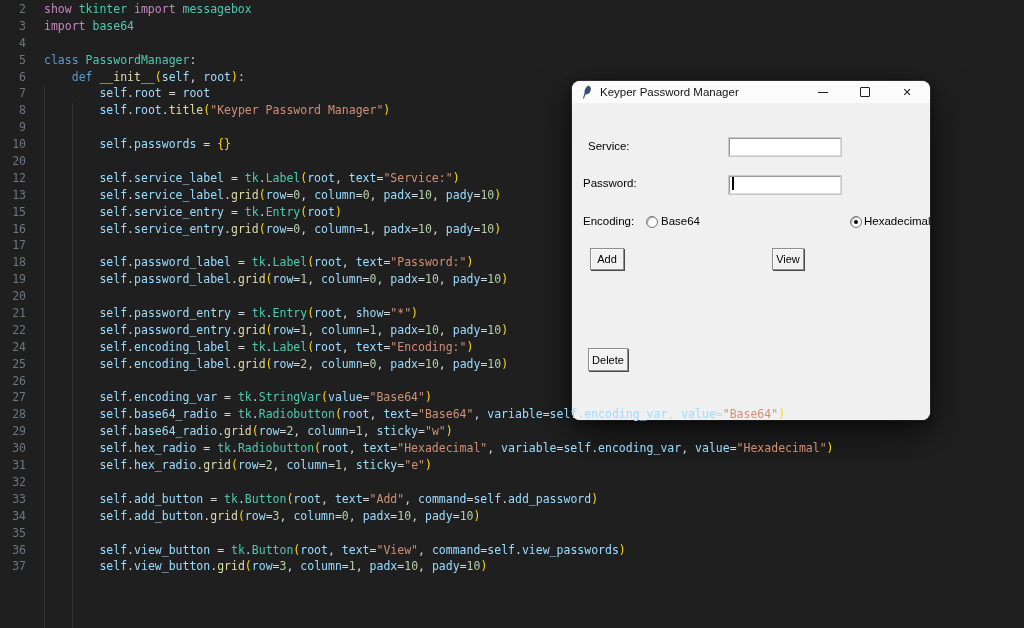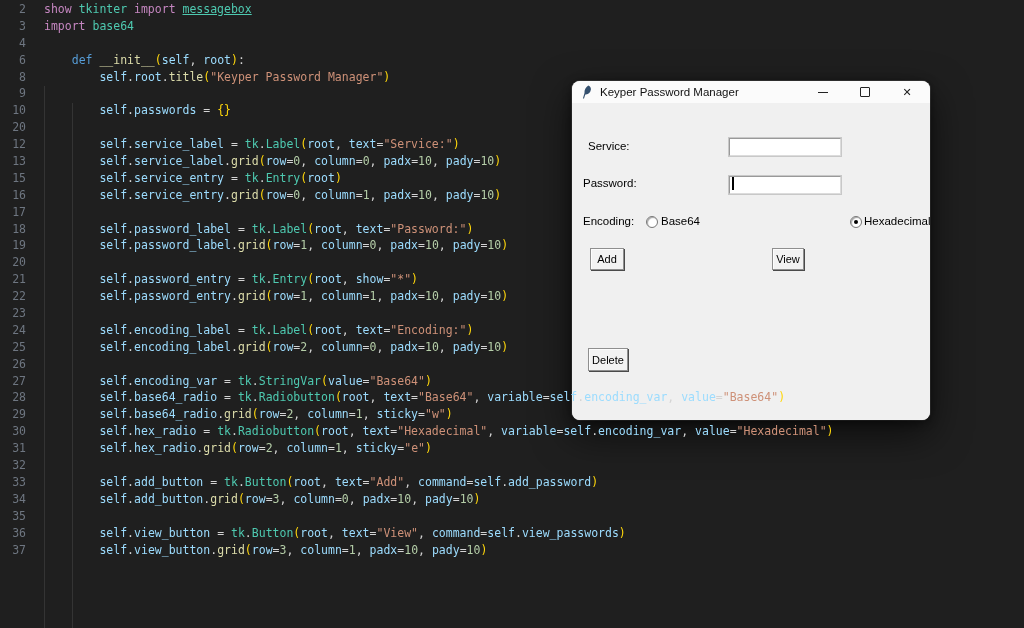--- a/index.html
+++ b/index.html
@@ -72,39 +72,40 @@
 </style>
 </head>
 <body>
 
 <div class="screen">
 
   <div class="editor">
     <div class="guide g1"></div>
     <div class="guide g2"></div>
     <div id="code-lines">
-        <div class="cl"><span class="ln">2</span><span class="ct"><span style="color: rgb(197, 134, 192);">show </span><span style="color: rgb(78, 201, 176);">tkinter</span><span style="color: rgb(197, 134, 192);"> import </span><span style="color: rgb(78, 201, 176); text-decoration: underline;">messagebox</span></span></div>
+        <div class="cl"><span class="ln">2</span><span class="ct"><span style="color: rgb(197, 134, 192);">show </span><span style="color: rgb(78, 201, 176);">tkinter</span><span style="color: rgb(197, 134, 192);"> import </span><span style="color: rgb(78, 201, 176);">messagebox</span></span></div>
         <div class="cl"><span class="ln">3</span><span class="ct"><span style="color: rgb(197, 134, 192);">import </span><span style="color: rgb(78, 201, 176);">base64</span></span></div>
         <div class="cl"><span class="ln">4</span><span class="ct"></span></div>
+        <div class="cl"><span class="ln">5</span><span class="ct"><span style="color: rgb(86, 156, 214);">class </span><span style="color: rgb(78, 201, 176);">PasswordManager</span><span style="color: rgb(212, 212, 212);">:</span></span></div>
         <div class="cl"><span class="ln">6</span><span class="ct"><span style="color: rgb(212, 212, 212);">    </span><span style="color: rgb(86, 156, 214);">def </span><span style="color: rgb(220, 220, 170);">__init__</span><span style="color: rgb(255, 215, 11);">(</span><span style="color: rgb(156, 220, 254);">self</span><span style="color: rgb(212, 212, 212);">, </span><span style="color: rgb(156, 220, 254);">root</span><span style="color: rgb(255, 215, 11);">)</span><span style="color: rgb(212, 212, 212);">:</span></span></div>
+        <div class="cl"><span class="ln">7</span><span class="ct"><span style="color: rgb(212, 212, 212);">        </span><span style="color: rgb(156, 220, 254);">self</span><span style="color: rgb(212, 212, 212);">.</span><span style="color: rgb(156, 220, 254);">root</span><span style="color: rgb(212, 212, 212);"> = </span><span style="color: rgb(156, 220, 254);">root</span></span></div>
         <div class="cl"><span class="ln">8</span><span class="ct"><span style="color: rgb(212, 212, 212);">        </span><span style="color: rgb(156, 220, 254);">self</span><span style="color: rgb(212, 212, 212);">.</span><span style="color: rgb(156, 220, 254);">root</span><span style="color: rgb(212, 212, 212);">.</span><span style="color: rgb(220, 220, 170);">title</span><span style="color: rgb(255, 215, 11);">(</span><span style="color: rgb(206, 145, 120);">"Keyper Password Manager"</span><span style="color: rgb(255, 215, 11);">)</span></span></div>
         <div class="cl"><span class="ln">9</span><span class="ct"></span></div>
         <div class="cl"><span class="ln">10</span><span class="ct"><span style="color: rgb(212, 212, 212);">        </span><span style="color: rgb(156, 220, 254);">self</span><span style="color: rgb(212, 212, 212);">.</span><span style="color: rgb(156, 220, 254);">passwords</span><span style="color: rgb(212, 212, 212);"> = </span><span style="color: rgb(255, 215, 11);">{}</span></span></div>
         <div class="cl"><span class="ln">20</span><span class="ct"></span></div>
         <div class="cl"><span class="ln">12</span><span class="ct"><span style="color: rgb(212, 212, 212);">        </span><span style="color: rgb(156, 220, 254);">self</span><span style="color: rgb(212, 212, 212);">.</span><span style="color: rgb(156, 220, 254);">service_label</span><span style="color: rgb(212, 212, 212);"> = </span><span style="color: rgb(78, 201, 176);">tk</span><span style="color: rgb(212, 212, 212);">.</span><span style="color: rgb(78, 201, 176);">Label</span><span style="color: rgb(255, 215, 11);">(</span><span style="color: rgb(156, 220, 254);">root</span><span style="color: rgb(212, 212, 212);">, </span><span style="color: rgb(156, 220, 254);">text</span><span style="color: rgb(212, 212, 212);">=</span><span style="color: rgb(206, 145, 120);">"Service:"</span><span style="color: rgb(255, 215, 11);">)</span></span></div>
         <div class="cl"><span class="ln">13</span><span class="ct"><span style="color: rgb(212, 212, 212);">        </span><span style="color: rgb(156, 220, 254);">self</span><span style="color: rgb(212, 212, 212);">.</span><span style="color: rgb(156, 220, 254);">service_label</span><span style="color: rgb(212, 212, 212);">.</span><span style="color: rgb(220, 220, 170);">grid</span><span style="color: rgb(255, 215, 11);">(</span><span style="color: rgb(156, 220, 254);">row</span><span style="color: rgb(212, 212, 212);">=</span><span style="color: rgb(181, 206, 168);">0</span><span style="color: rgb(212, 212, 212);">, </span><span style="color: rgb(156, 220, 254);">column</span><span style="color: rgb(212, 212, 212);">=</span><span style="color: rgb(181, 206, 168);">0</span><span style="color: rgb(212, 212, 212);">, </span><span style="color: rgb(156, 220, 254);">padx</span><span style="color: rgb(212, 212, 212);">=</span><span style="color: rgb(181, 206, 168);">10</span><span style="color: rgb(212, 212, 212);">, </span><span style="color: rgb(156, 220, 254);">pady</span><span style="color: rgb(212, 212, 212);">=</span><span style="color: rgb(181, 206, 168);">10</span><span style="color: rgb(255, 215, 11);">)</span></span></div>
         <div class="cl"><span class="ln">15</span><span class="ct"><span style="color: rgb(212, 212, 212);">        </span><span style="color: rgb(156, 220, 254);">self</span><span style="color: rgb(212, 212, 212);">.</span><span style="color: rgb(156, 220, 254);">service_entry</span><span style="color: rgb(212, 212, 212);"> = </span><span style="color: rgb(78, 201, 176);">tk</span><span style="color: rgb(212, 212, 212);">.</span><span style="color: rgb(78, 201, 176);">Entry</span><span style="color: rgb(255, 215, 11);">(</span><span style="color: rgb(156, 220, 254);">root</span><span style="color: rgb(255, 215, 11);">)</span></span></div>
         <div class="cl"><span class="ln">16</span><span class="ct"><span style="color: rgb(212, 212, 212);">        </span><span style="color: rgb(156, 220, 254);">self</span><span style="color: rgb(212, 212, 212);">.</span><span style="color: rgb(156, 220, 254);">service_entry</span><span style="color: rgb(212, 212, 212);">.</span><span style="color: rgb(220, 220, 170);">grid</span><span style="color: rgb(255, 215, 11);">(</span><span style="color: rgb(156, 220, 254);">row</span><span style="color: rgb(212, 212, 212);">=</span><span style="color: rgb(181, 206, 168);">0</span><span style="color: rgb(212, 212, 212);">, </span><span style="color: rgb(156, 220, 254);">column</span><span style="color: rgb(212, 212, 212);">=</span><span style="color: rgb(181, 206, 168);">1</span><span style="color: rgb(212, 212, 212);">, </span><span style="color: rgb(156, 220, 254);">padx</span><span style="color: rgb(212, 212, 212);">=</span><span style="color: rgb(181, 206, 168);">10</span><span style="color: rgb(212, 212, 212);">, </span><span style="color: rgb(156, 220, 254);">pady</span><span style="color: rgb(212, 212, 212);">=</span><span style="color: rgb(181, 206, 168);">10</span><span style="color: rgb(255, 215, 11);">)</span></span></div>
         <div class="cl"><span class="ln">17</span><span class="ct"></span></div>
         <div class="cl"><span class="ln">18</span><span class="ct"><span style="color: rgb(212, 212, 212);">        </span><span style="color: rgb(156, 220, 254);">self</span><span style="color: rgb(212, 212, 212);">.</span><span style="color: rgb(156, 220, 254);">password_label</span><span style="color: rgb(212, 212, 212);"> = </span><span style="color: rgb(78, 201, 176);">tk</span><span style="color: rgb(212, 212, 212);">.</span><span style="color: rgb(78, 201, 176);">Label</span><span style="color: rgb(255, 215, 11);">(</span><span style="color: rgb(156, 220, 254);">root</span><span style="color: rgb(212, 212, 212);">, </span><span style="color: rgb(156, 220, 254);">text</span><span style="color: rgb(212, 212, 212);">=</span><span style="color: rgb(206, 145, 120);">"Password:"</span><span style="color: rgb(255, 215, 11);">)</span></span></div>
         <div class="cl"><span class="ln">19</span><span class="ct"><span style="color: rgb(212, 212, 212);">        </span><span style="color: rgb(156, 220, 254);">self</span><span style="color: rgb(212, 212, 212);">.</span><span style="color: rgb(156, 220, 254);">password_label</span><span style="color: rgb(212, 212, 212);">.</span><span style="color: rgb(220, 220, 170);">grid</span><span style="color: rgb(255, 215, 11);">(</span><span style="color: rgb(156, 220, 254);">row</span><span style="color: rgb(212, 212, 212);">=</span><span style="color: rgb(181, 206, 168);">1</span><span style="color: rgb(212, 212, 212);">, </span><span style="color: rgb(156, 220, 254);">column</span><span style="color: rgb(212, 212, 212);">=</span><span style="color: rgb(181, 206, 168);">0</span><span style="color: rgb(212, 212, 212);">, </span><span style="color: rgb(156, 220, 254);">padx</span><span style="color: rgb(212, 212, 212);">=</span><span style="color: rgb(181, 206, 168);">10</span><span style="color: rgb(212, 212, 212);">, </span><span style="color: rgb(156, 220, 254);">pady</span><span style="color: rgb(212, 212, 212);">=</span><span style="color: rgb(181, 206, 168);">10</span><span style="color: rgb(255, 215, 11);">)</span></span></div>
         <div class="cl"><span class="ln">20</span><span class="ct"></span></div>
         <div class="cl"><span class="ln">21</span><span class="ct"><span style="color: rgb(212, 212, 212);">        </span><span style="color: rgb(156, 220, 254);">self</span><span style="color: rgb(212, 212, 212);">.</span><span style="color: rgb(156, 220, 254);">password_entry</span><span style="color: rgb(212, 212, 212);"> = </span><span style="color: rgb(78, 201, 176);">tk</span><span style="color: rgb(212, 212, 212);">.</span><span style="color: rgb(78, 201, 176);">Entry</span><span style="color: rgb(255, 215, 11);">(</span><span style="color: rgb(156, 220, 254);">root</span><span style="color: rgb(212, 212, 212);">, </span><span style="color: rgb(156, 220, 254);">show</span><span style="color: rgb(212, 212, 212);">=</span><span style="color: rgb(206, 145, 120);">"*"</span><span style="color: rgb(255, 215, 11);">)</span></span></div>
         <div class="cl"><span class="ln">22</span><span class="ct"><span style="color: rgb(212, 212, 212);">        </span><span style="color: rgb(156, 220, 254);">self</span><span style="color: rgb(212, 212, 212);">.</span><span style="color: rgb(156, 220, 254);">password_entry</span><span style="color: rgb(212, 212, 212);">.</span><span style="color: rgb(220, 220, 170);">grid</span><span style="color: rgb(255, 215, 11);">(</span><span style="color: rgb(156, 220, 254);">row</span><span style="color: rgb(212, 212, 212);">=</span><span style="color: rgb(181, 206, 168);">1</span><span style="color: rgb(212, 212, 212);">, </span><span style="color: rgb(156, 220, 254);">column</span><span style="color: rgb(212, 212, 212);">=</span><span style="color: rgb(181, 206, 168);">1</span><span style="color: rgb(212, 212, 212);">, </span><span style="color: rgb(156, 220, 254);">padx</span><span style="color: rgb(212, 212, 212);">=</span><span style="color: rgb(181, 206, 168);">10</span><span style="color: rgb(212, 212, 212);">, </span><span style="color: rgb(156, 220, 254);">pady</span><span style="color: rgb(212, 212, 212);">=</span><span style="color: rgb(181, 206, 168);">10</span><span style="color: rgb(255, 215, 11);">)</span></span></div>
-        <div class="cl"><span class="ln">23</span><span class="ct"></span></div>
         <div class="cl"><span class="ln">24</span><span class="ct"><span style="color: rgb(212, 212, 212);">        </span><span style="color: rgb(156, 220, 254);">self</span><span style="color: rgb(212, 212, 212);">.</span><span style="color: rgb(156, 220, 254);">encoding_label</span><span style="color: rgb(212, 212, 212);"> = </span><span style="color: rgb(78, 201, 176);">tk</span><span style="color: rgb(212, 212, 212);">.</span><span style="color: rgb(78, 201, 176);">Label</span><span style="color: rgb(255, 215, 11);">(</span><span style="color: rgb(156, 220, 254);">root</span><span style="color: rgb(212, 212, 212);">, </span><span style="color: rgb(156, 220, 254);">text</span><span style="color: rgb(212, 212, 212);">=</span><span style="color: rgb(206, 145, 120);">"Encoding:"</span><span style="color: rgb(255, 215, 11);">)</span></span></div>
         <div class="cl"><span class="ln">25</span><span class="ct"><span style="color: rgb(212, 212, 212);">        </span><span style="color: rgb(156, 220, 254);">self</span><span style="color: rgb(212, 212, 212);">.</span><span style="color: rgb(156, 220, 254);">encoding_label</span><span style="color: rgb(212, 212, 212);">.</span><span style="color: rgb(220, 220, 170);">grid</span><span style="color: rgb(255, 215, 11);">(</span><span style="color: rgb(156, 220, 254);">row</span><span style="color: rgb(212, 212, 212);">=</span><span style="color: rgb(181, 206, 168);">2</span><span style="color: rgb(212, 212, 212);">, </span><span style="color: rgb(156, 220, 254);">column</span><span style="color: rgb(212, 212, 212);">=</span><span style="color: rgb(181, 206, 168);">0</span><span style="color: rgb(212, 212, 212);">, </span><span style="color: rgb(156, 220, 254);">padx</span><span style="color: rgb(212, 212, 212);">=</span><span style="color: rgb(181, 206, 168);">10</span><span style="color: rgb(212, 212, 212);">, </span><span style="color: rgb(156, 220, 254);">pady</span><span style="color: rgb(212, 212, 212);">=</span><span style="color: rgb(181, 206, 168);">10</span><span style="color: rgb(255, 215, 11);">)</span></span></div>
         <div class="cl"><span class="ln">26</span><span class="ct"></span></div>
         <div class="cl"><span class="ln">27</span><span class="ct"><span style="color: rgb(212, 212, 212);">        </span><span style="color: rgb(156, 220, 254);">self</span><span style="color: rgb(212, 212, 212);">.</span><span style="color: rgb(156, 220, 254);">encoding_var</span><span style="color: rgb(212, 212, 212);"> = </span><span style="color: rgb(78, 201, 176);">tk</span><span style="color: rgb(212, 212, 212);">.</span><span style="color: rgb(78, 201, 176);">StringVar</span><span style="color: rgb(255, 215, 11);">(</span><span style="color: rgb(156, 220, 254);">value</span><span style="color: rgb(212, 212, 212);">=</span><span style="color: rgb(206, 145, 120);">"Base64"</span><span style="color: rgb(255, 215, 11);">)</span></span></div>
         <div class="cl"><span class="ln">28</span><span class="ct"><span style="color: rgb(212, 212, 212);">        </span><span style="color: rgb(156, 220, 254);">self</span><span style="color: rgb(212, 212, 212);">.</span><span style="color: rgb(156, 220, 254);">base64_radio</span><span style="color: rgb(212, 212, 212);"> = </span><span style="color: rgb(78, 201, 176);">tk</span><span style="color: rgb(212, 212, 212);">.</span><span style="color: rgb(78, 201, 176);">Radiobutton</span><span style="color: rgb(255, 215, 11);">(</span><span style="color: rgb(156, 220, 254);">root</span><span style="color: rgb(212, 212, 212);">, </span><span style="color: rgb(156, 220, 254);">text</span><span style="color: rgb(212, 212, 212);">=</span><span style="color: rgb(206, 145, 120);">"Base64"</span><span style="color: rgb(212, 212, 212);">, </span><span style="color: rgb(156, 220, 254);">variable</span><span style="color: rgb(212, 212, 212);">=</span><span style="color: rgb(156, 220, 254);">self</span><span style="color: rgb(212, 212, 212);">.</span><span style="color: rgb(156, 220, 254);">encoding_var</span><span style="color: rgb(212, 212, 212);">, </span><span style="color: rgb(156, 220, 254);">value</span><span style="color: rgb(212, 212, 212);">=</span><span style="color: rgb(206, 145, 120);">"Base64"</span><span style="color: rgb(255, 215, 11);">)</span></span></div>
         <div class="cl"><span class="ln">29</span><span class="ct"><span style="color: rgb(212, 212, 212);">        </span><span style="color: rgb(156, 220, 254);">self</span><span style="color: rgb(212, 212, 212);">.</span><span style="color: rgb(156, 220, 254);">base64_radio</span><span style="color: rgb(212, 212, 212);">.</span><span style="color: rgb(220, 220, 170);">grid</span><span style="color: rgb(255, 215, 11);">(</span><span style="color: rgb(156, 220, 254);">row</span><span style="color: rgb(212, 212, 212);">=</span><span style="color: rgb(181, 206, 168);">2</span><span style="color: rgb(212, 212, 212);">, </span><span style="color: rgb(156, 220, 254);">column</span><span style="color: rgb(212, 212, 212);">=</span><span style="color: rgb(181, 206, 168);">1</span><span style="color: rgb(212, 212, 212);">, </span><span style="color: rgb(156, 220, 254);">sticky</span><span style="color: rgb(212, 212, 212);">=</span><span style="color: rgb(206, 145, 120);">"w"</span><span style="color: rgb(255, 215, 11);">)</span></span></div>
         <div class="cl"><span class="ln">30</span><span class="ct"><span style="color: rgb(212, 212, 212);">        </span><span style="color: rgb(156, 220, 254);">self</span><span style="color: rgb(212, 212, 212);">.</span><span style="color: rgb(156, 220, 254);">hex_radio</span><span style="color: rgb(212, 212, 212);"> = </span><span style="color: rgb(78, 201, 176);">tk</span><span style="color: rgb(212, 212, 212);">.</span><span style="color: rgb(78, 201, 176);">Radiobutton</span><span style="color: rgb(255, 215, 11);">(</span><span style="color: rgb(156, 220, 254);">root</span><span style="color: rgb(212, 212, 212);">, </span><span style="color: rgb(156, 220, 254);">text</span><span style="color: rgb(212, 212, 212);">=</span><span style="color: rgb(206, 145, 120);">"Hexadecimal"</span><span style="color: rgb(212, 212, 212);">, </span><span style="color: rgb(156, 220, 254);">variable</span><span style="color: rgb(212, 212, 212);">=</span><span style="color: rgb(156, 220, 254);">self</span><span style="color: rgb(212, 212, 212);">.</span><span style="color: rgb(156, 220, 254);">encoding_var</span><span style="color: rgb(212, 212, 212);">, </span><span style="color: rgb(156, 220, 254);">value</span><span style="color: rgb(212, 212, 212);">=</span><span style="color: rgb(206, 145, 120);">"Hexadecimal"</span><span style="color: rgb(255, 215, 11);">)</span></span></div>
         <div class="cl"><span class="ln">31</span><span class="ct"><span style="color: rgb(212, 212, 212);">        </span><span style="color: rgb(156, 220, 254);">self</span><span style="color: rgb(212, 212, 212);">.</span><span style="color: rgb(156, 220, 254);">hex_radio</span><span style="color: rgb(212, 212, 212);">.</span><span style="color: rgb(220, 220, 170);">grid</span><span style="color: rgb(255, 215, 11);">(</span><span style="color: rgb(156, 220, 254);">row</span><span style="color: rgb(212, 212, 212);">=</span><span style="color: rgb(181, 206, 168);">2</span><span style="color: rgb(212, 212, 212);">, </span><span style="color: rgb(156, 220, 254);">column</span><span style="color: rgb(212, 212, 212);">=</span><span style="color: rgb(181, 206, 168);">1</span><span style="color: rgb(212, 212, 212);">, </span><span style="color: rgb(156, 220, 254);">sticky</span><span style="color: rgb(212, 212, 212);">=</span><span style="color: rgb(206, 145, 120);">"e"</span><span style="color: rgb(255, 215, 11);">)</span></span></div>
         <div class="cl"><span class="ln">32</span><span class="ct"></span></div>
         <div class="cl"><span class="ln">33</span><span class="ct"><span style="color: rgb(212, 212, 212);">        </span><span style="color: rgb(156, 220, 254);">self</span><span style="color: rgb(212, 212, 212);">.</span><span style="color: rgb(156, 220, 254);">add_button</span><span style="color: rgb(212, 212, 212);"> = </span><span style="color: rgb(78, 201, 176);">tk</span><span style="color: rgb(212, 212, 212);">.</span><span style="color: rgb(78, 201, 176);">Button</span><span style="color: rgb(255, 215, 11);">(</span><span style="color: rgb(156, 220, 254);">root</span><span style="color: rgb(212, 212, 212);">, </span><span style="color: rgb(156, 220, 254);">text</span><span style="color: rgb(212, 212, 212);">=</span><span style="color: rgb(206, 145, 120);">"Add"</span><span style="color: rgb(212, 212, 212);">, </span><span style="color: rgb(156, 220, 254);">command</span><span style="color: rgb(212, 212, 212);">=</span><span style="color: rgb(156, 220, 254);">self</span><span style="color: rgb(212, 212, 212);">.</span><span style="color: rgb(156, 220, 254);">add_password</span><span style="color: rgb(255, 215, 11);">)</span></span></div>

